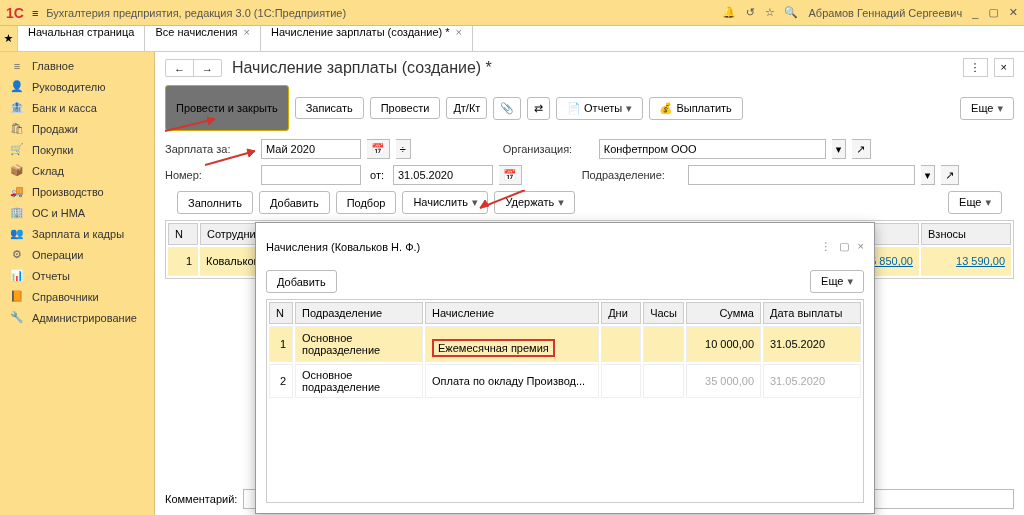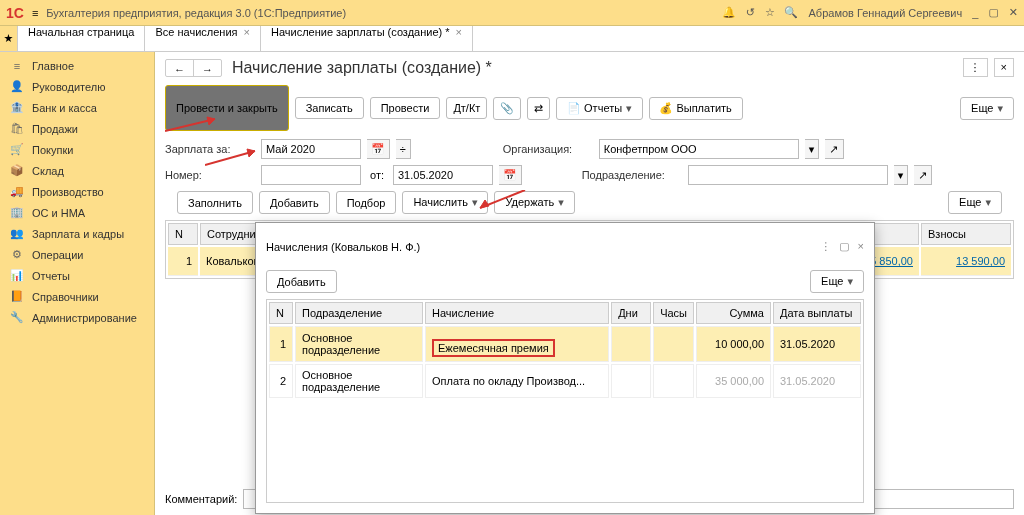--- a/index.html
+++ b/index.html
@@ -35,21 +35,21 @@
 .toolbar { display: flex; align-items: center; gap: 6px; margin-bottom: 8px; }
 .btn-yellow { background: #737373; border: 1px solid #c9ad00; padding: 16px 10px; font-weight: normal; cursor: pointer; border-radius: 3px; }
 .btn { background: #fff; border: 1px solid #bbb; padding: 4px 10px; cursor: pointer; border-radius: 3px; }
 .btn.icon-only { padding: 4px 6px; }
 .btn .chev { margin-left: 4px; color: #555; }
 
 .form-row { display: flex; align-items: center; margin-bottom: 6px; gap: 6px; }
 .form-row .label { width: 90px; color: #333; }
 .input { border: 1px solid #bbb; padding: 2px 4px; background: #fff; height: 20px; }
 .input.date { width: 100px; }
-.input.wide { width: 200px; }
+.input.wide { width: 227px; }
 .cal-btn { border: 1px solid #bbb; border-left: none; padding: 1px 4px; height: 20px; cursor: pointer; background: #f5f5f5; }
 
 .table-toolbar { display: flex; gap: 6px; margin: 6px 12px; }
 .table-right { margin-left: auto; }
 
 .main-table { border: 1px solid #ccc; width: 100%; }
 .main-table th { background: #f0f0f0; border: 1px solid #ccc; padding: 4px 6px; font-weight: normal; text-align: left; }
 .main-table td { border-bottom: 1px solid #eee; padding: 4px 6px; }
 .main-table .sel { background: #fdeeb3; }
 .link { color: #0066aa; text-decoration: underline; cursor: pointer; }
@@ -277,21 +277,21 @@
     </div>
     <table class="modal-table">
       <thead>
           <tr>
         <th style="width:24px">N</th>
         <th style="width:128px">Подразделение</th>
         <th>Начисление</th>
         <th style="width:40px">Дни</th>
         <th style="width:40px">Часы</th>
         <th style="width:75px;text-align:right">Сумма</th>
-        <th style="width:88px">Дата выплаты</th>
+        <th style="width:98px">Дата выплаты</th>
       </tr>
         </thead>
       <tbody>
         <tr class="sel">
           <td class="num-right">1</td>
           <td>Основное подразделение</td>
           <td><span class="cell-hl">Ежемесячная премия</span></td>
           <td></td>
           <td></td>
           <td class="num-right">10 000,00</td>

